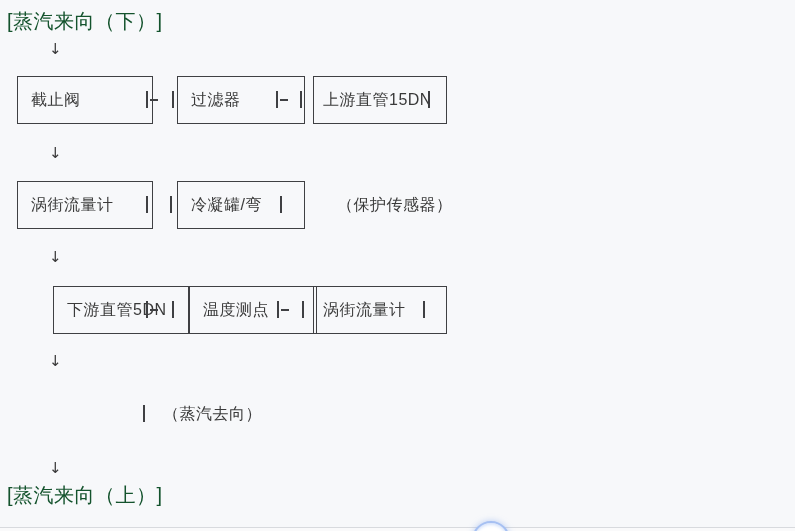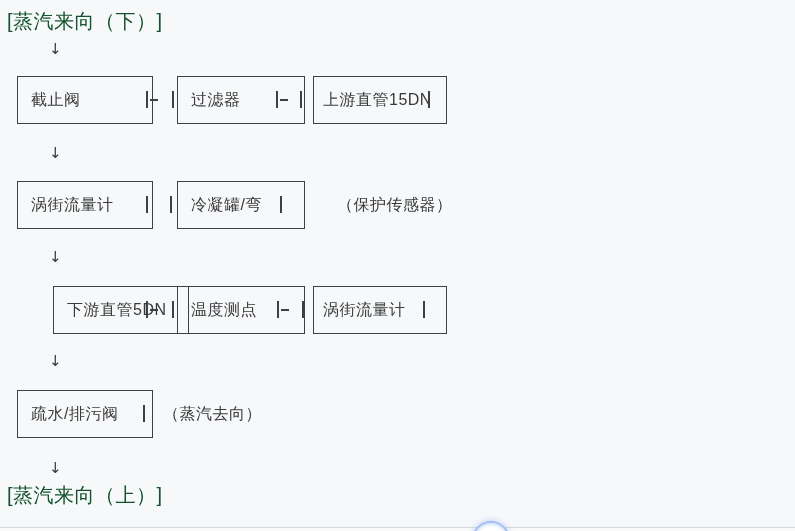--- a/index.html
+++ b/index.html
@@ -109,39 +109,36 @@
   <div class="vbar" style="left:146px;top:196px;"></div>
   <div class="vbar" style="left:170px;top:196px;"></div>
   <div class="vbar" style="left:280px;top:196px;"></div>
   <div class="note" style="left:293px;top:196px;margin-left:44px;">（保护传感器）</div>
 
   <div class="arrow" style="top:249px;">↓</div>
 
   <div class="fbox colA" style="left:17px;top:286px;margin-left:36px;">
     <span class="lbl">下游直管5DN</span>
   </div>
-  <div class="fbox colB" style="left:177px;top:286px;">
+  <div class="fbox colB" style="left:189px;top:286px;">
     <span class="lbl">温度测点</span>
   </div>
   <div class="fbox colC" style="left:313px;top:286px;">
     <span class="lbl">涡街流量计</span>
   </div>
   <div class="vbar" style="left:146px;top:301px;"></div>
   <div class="dash" style="left:150px;top:309px;"></div>
   <div class="vbar" style="left:172px;top:301px;"></div>
   <div class="vbar" style="left:277px;top:301px;"></div>
   <div class="dash" style="left:281px;top:309px;"></div>
   <div class="vbar" style="left:302px;top:301px;"></div>
   <div class="vbar" style="left:423px;top:301px;"></div>
 
   <div class="arrow" style="top:353px;">↓</div>
 
-  <div class="fbox colA" style="left:17px;top:390px;">
-    <span class="lbl">疏水/排污阀</span>
-  </div>
   <div class="vbar" style="left:143px;top:405px;"></div>
   <div class="note" style="left:163px;top:405px;">（蒸汽去向）</div>
 
   <div class="arrow" style="top:460px;">↓</div>
 
   <div class="txt" style="left:7px;top:486px;">[蒸汽来向（上）]</div>
 
   <div class="bottom-divider"></div>
   <div class="bottom-strip"></div>
   <div class="assistant-bubble"></div>

